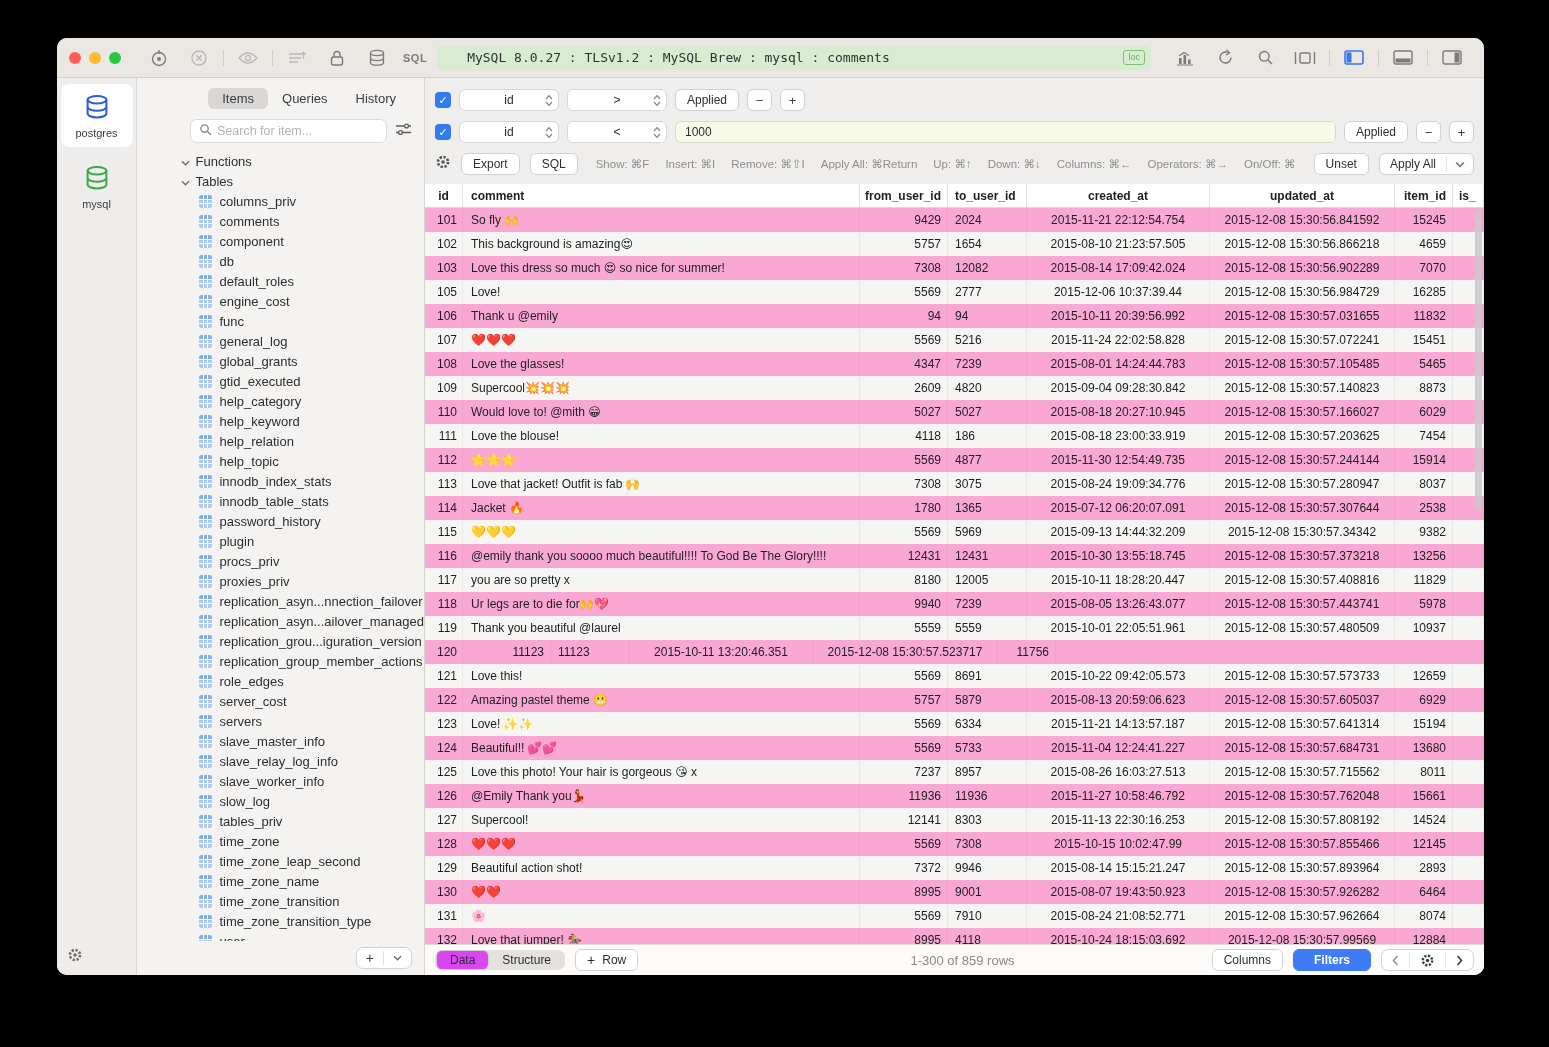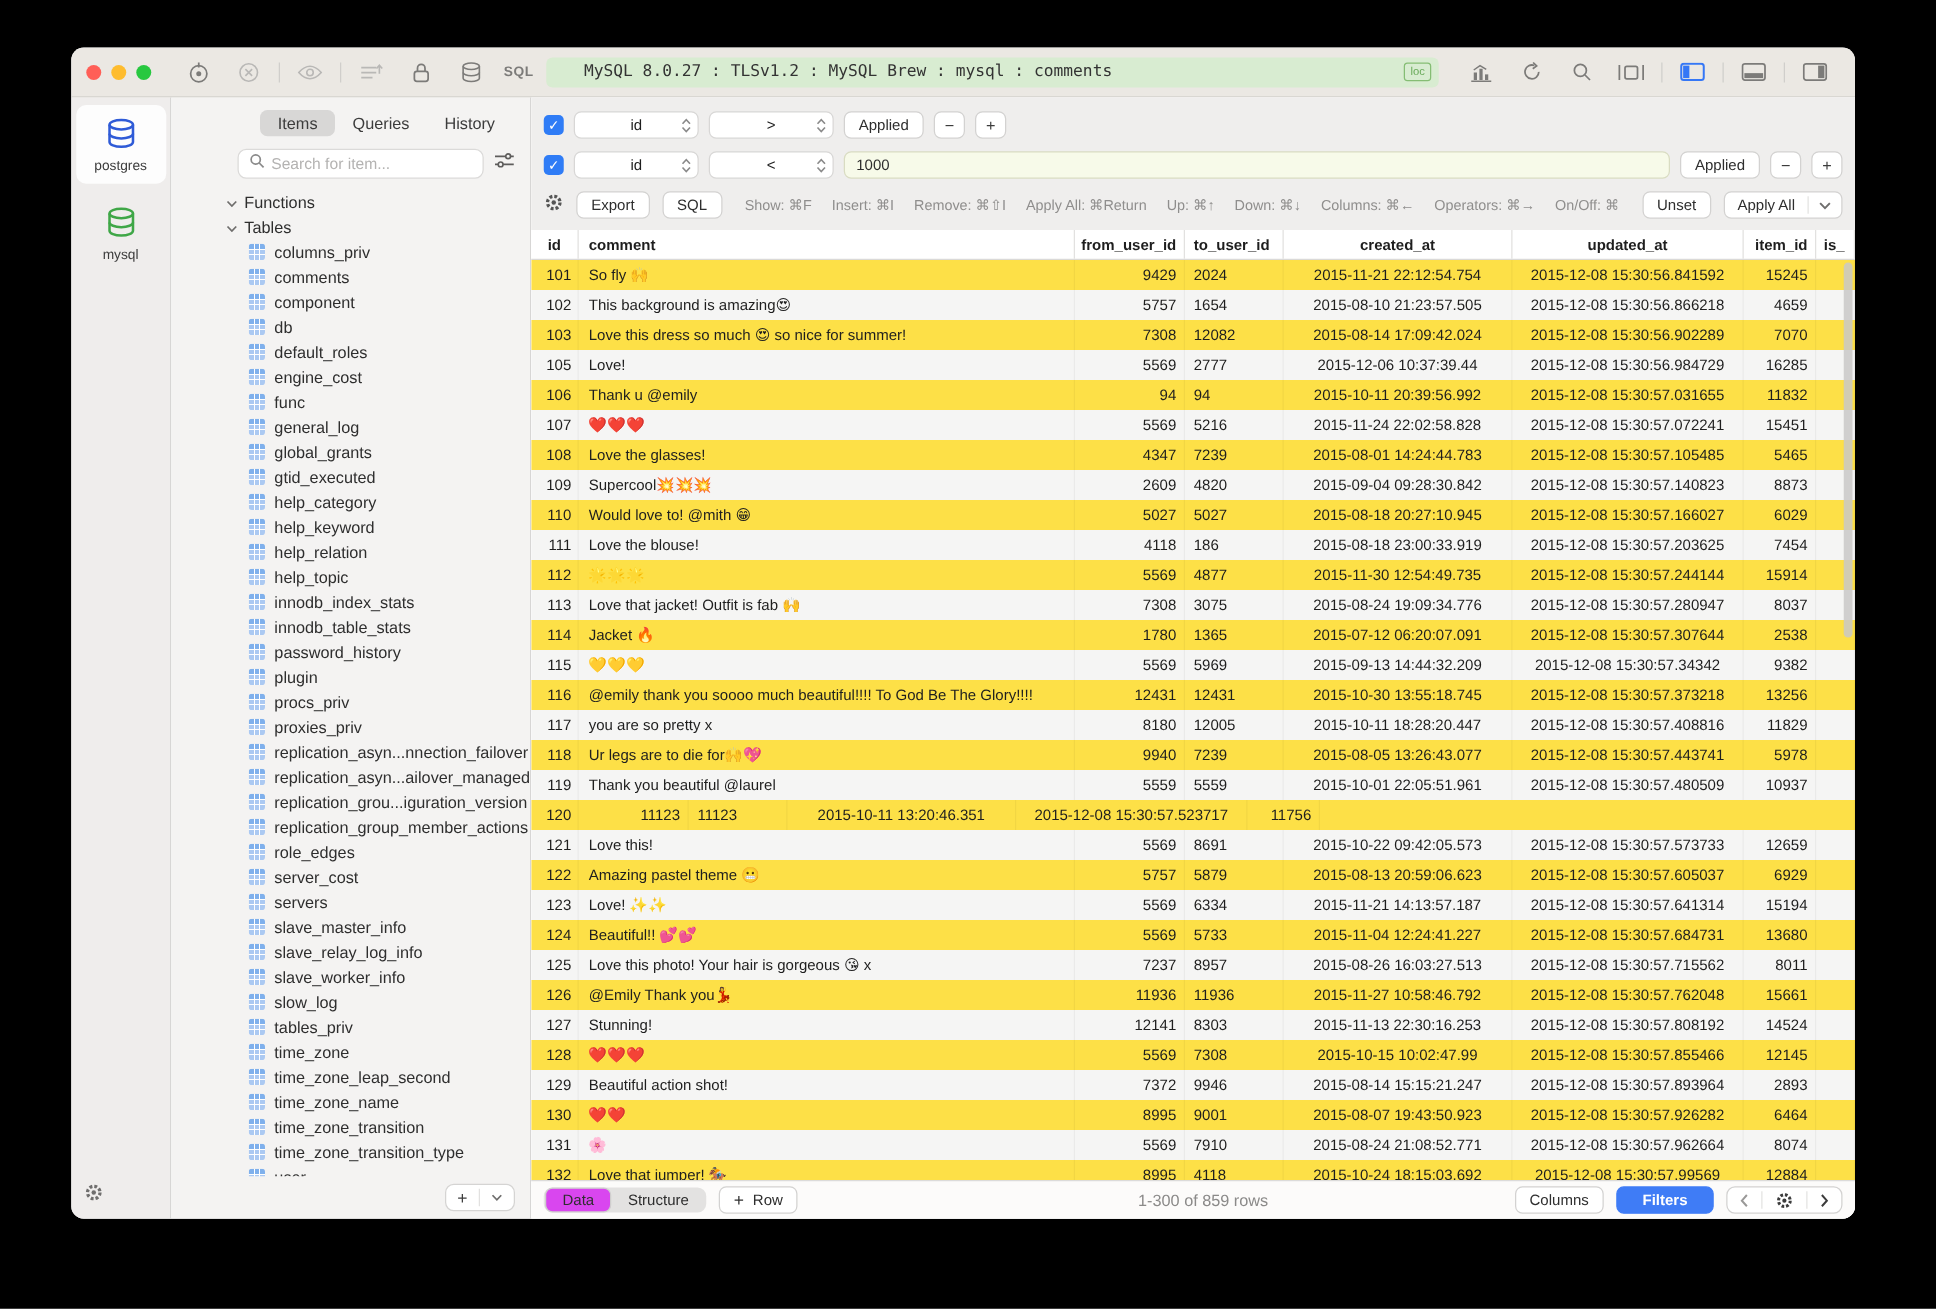--- a/index.html
+++ b/index.html
@@ -79,21 +79,21 @@
   .hint { font-size:11.5px; color:#8f8e8d; }
   .apply-all { display:flex; align-items:center; gap:0; }
   .apply-all .lab { padding:0 10px; }
   .apply-all .sep { width:1px; height:14px; background:#e4e3e2; }
   .apply-all .chev { padding:0 8px; display:flex; }
 
   
   .grid-header { display:flex; height:24px; border-bottom:1px solid #dad9d8; flex:none; font-weight:600; font-size:12px; align-items:center; background:#fff; }
   .grid-header .cell { border-right:1px solid #e2e1e0; height:100%; display:flex; align-items:center; }
   .grid-body { flex:1; min-height:0; overflow:hidden; }
-  .trow { display:flex; height:24px; font-size:12px; align-items:center; background:#fde047; }
+  .trow { display:flex; height:24px; font-size:12px; align-items:center; background:#f9a8d4; }
   .trow.alt { background:#f5f5f4; }
   .trow .cell { border-right:1px solid rgba(0,0,0,.045); height:100%; display:flex; align-items:center; overflow:hidden; white-space:nowrap; }
 
   .c-id      { width:38px;  justify-content:flex-end;  padding-right:5px;  flex:none; }
   .c-comment { width:397px; justify-content:flex-start; padding-left:8px;  flex:none; }
   .c-from    { width:88px;  justify-content:flex-end;  padding-right:6px;  flex:none; }
   .c-to      { width:79px;  justify-content:flex-start; padding-left:7px;  flex:none; }
   .c-created { width:183px; justify-content:center; flex:none; }
   .c-updated { width:185px; justify-content:center; flex:none; }
   .c-item    { width:58px;  justify-content:flex-end;  padding-right:6px;  flex:none; }
@@ -799,21 +799,21 @@
             <div class="cell c-comment">@Emily Thank you💃</div>
             <div class="cell c-from">11936</div>
             <div class="cell c-to">11936</div>
             <div class="cell c-created">2015-11-27 10:58:46.792</div>
             <div class="cell c-updated">2015-12-08 15:30:57.762048</div>
             <div class="cell c-item">15661</div>
             <div class="cell c-is"></div>
           </div>
           <div class="trow alt">
             <div class="cell c-id">127</div>
-            <div class="cell c-comment">Stunning!</div>
+            <div class="cell c-comment">Supercool!</div>
             <div class="cell c-from">12141</div>
             <div class="cell c-to">8303</div>
             <div class="cell c-created">2015-11-13 22:30:16.253</div>
             <div class="cell c-updated">2015-12-08 15:30:57.808192</div>
             <div class="cell c-item">14524</div>
             <div class="cell c-is"></div>
           </div>
           <div class="trow">
             <div class="cell c-id">128</div>
             <div class="cell c-comment">❤️❤️❤️</div>

